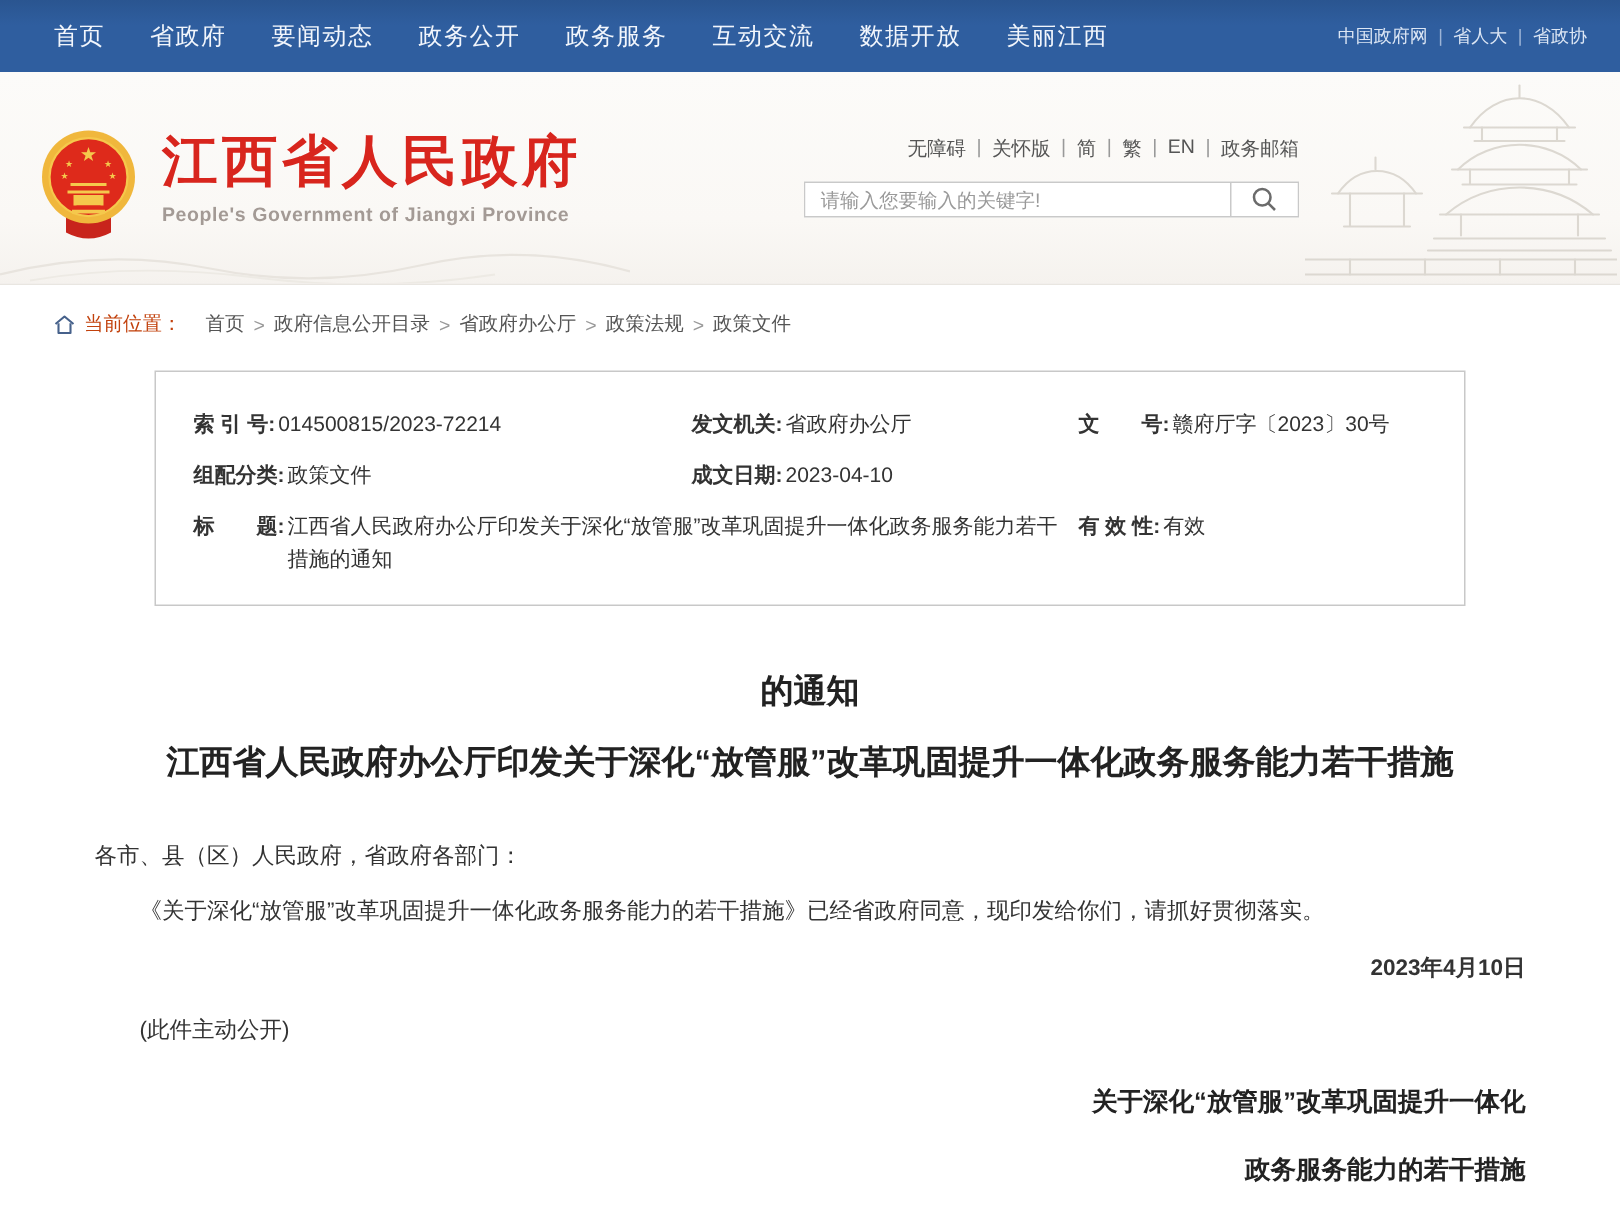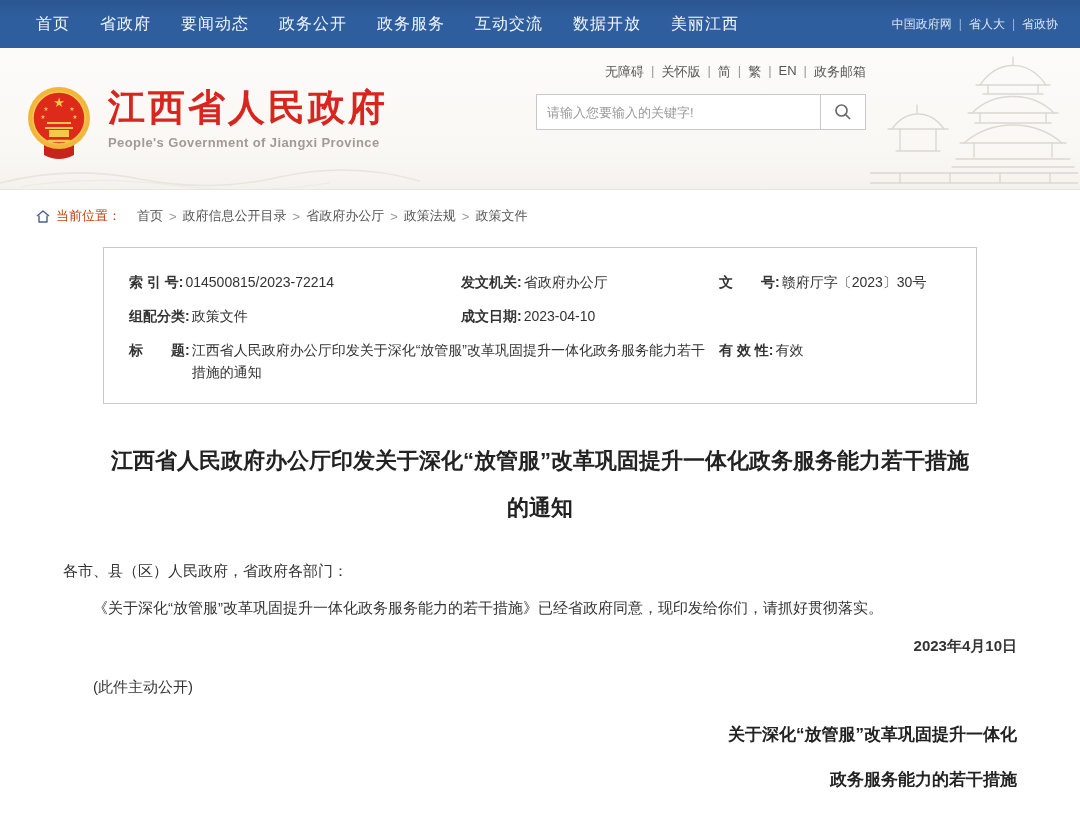--- a/index.html
+++ b/index.html
@@ -24,25 +24,25 @@
   
   .banner {
     position:relative; height:142px;
     background:linear-gradient(180deg,#fcfbf9 0%,#faf8f5 70%,#f5f2ee 100%);
     border-bottom:1px solid #e9e6e1;
   }
   .brand { position:absolute; left:24px; top:37px; display:flex; gap:14px; cursor:pointer; }
   .brand-text { padding-top:2px; }
   .site-title { font-size:37px; font-weight:700; color:#d8251d; letter-spacing:3px; line-height:1.15; }
   .site-subtitle { font-size:13px; font-weight:700; color:#a39a95; margin-top:5px; letter-spacing:.4px; }
-  .header-right { position:absolute; right:214px; top:15px; width:330px; }
+  .header-right { position:absolute; right:214px; top:42px; width:330px; }
   .utility { display:flex; justify-content:flex-end; gap:7px; font-size:13px; color:#555; }
   .utility a { color:#555; text-decoration:none; cursor:pointer; }
   .utility .sep { color:#999; }
-  .searchbox { margin-top:13px; display:flex; height:36px; border:1px solid #c9c9c9; background:#fff; }
+  .searchbox { margin-top:13px; display:flex; height:24px; border:1px solid #c9c9c9; background:#fff; }
   .searchbox input {
     flex:1; border:none; outline:none; padding:0 10px; font-size:13px; color:#333;
     font-family:"Liberation Sans","DejaVu Sans",sans-serif;
   }
   .searchbox input::placeholder { color:#9a9a9a; }
   .search-btn { width:45px; background:#fff; border:none; border-left:1px solid #c9c9c9; cursor:pointer;
     display:flex; align-items:center; justify-content:center; }
   .pavilion { position:absolute; right:2px; bottom:0; }
   .hills { position:absolute; left:0; bottom:0; }
 
@@ -218,22 +218,22 @@
     <span class="m-value">江西省人民政府办公厅印发关于深化“放管服”改革巩固提升一体化政务服务能力若干措施的通知</span>
   </div>
   <div class="m-cell">
     <span class="m-label">有 效 性:</span>
     <span class="m-value">有效</span>
   </div>
 </section>
 
 <article class="article">
   <h1 class="doc-title">
+    <div>的通知</div>
     <div>江西省人民政府办公厅印发关于深化“放管服”改革巩固提升一体化政务服务能力若干措施</div>
-    <div>的通知</div>
   </h1>
   <p class="p salutation">各市、县（区）人民政府，省政府各部门：</p>
   <p class="p intro">《关于深化“放管服”改革巩固提升一体化政务服务能力的若干措施》已经省政府同意，现印发给你们，请抓好贯彻落实。</p>
   <p class="p dateline">2023年4月10日</p>
   <p class="p note">(此件主动公开)</p>
   <h2 class="doc-subtitle">
     <div>关于深化“放管服”改革巩固提升一体化</div>
     <div>政务服务能力的若干措施</div>
   </h2>
   <p class="body-para">为深入贯彻习近平新时代中国特色社会主义思想，全面落实党的二十大精神，把省委、省政府关于深化“放管服”改革、推进政府职能转变、加快数字政府建设等一系列决策部署落到实处，巩固提升一体化政务服务能力，努力提高政务服务标准化、规范化、智能化、便利化、专业化水平，切实增强企业和群众的获得感和满意度，不断擦亮江西营商环境品牌，争创全国政务服务满意度一等省份，现制定如</p>

